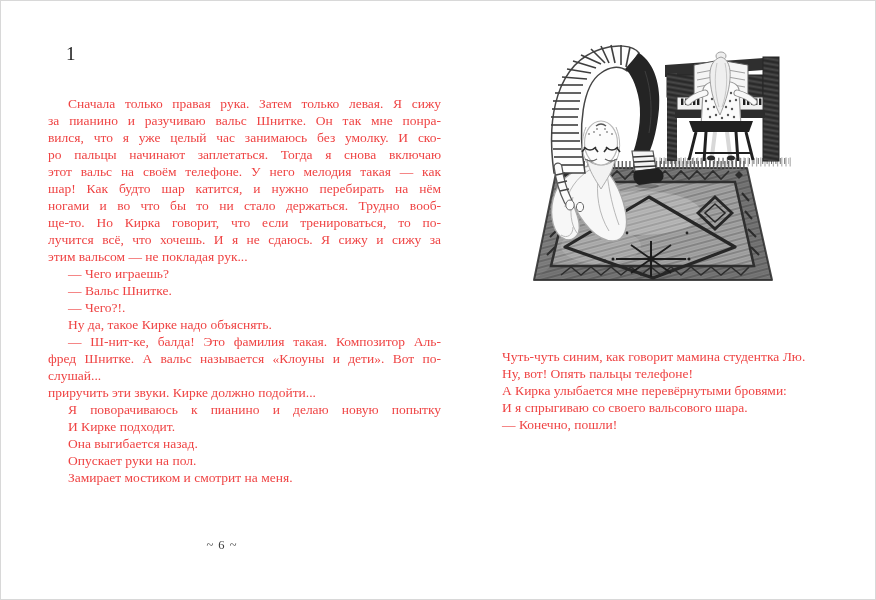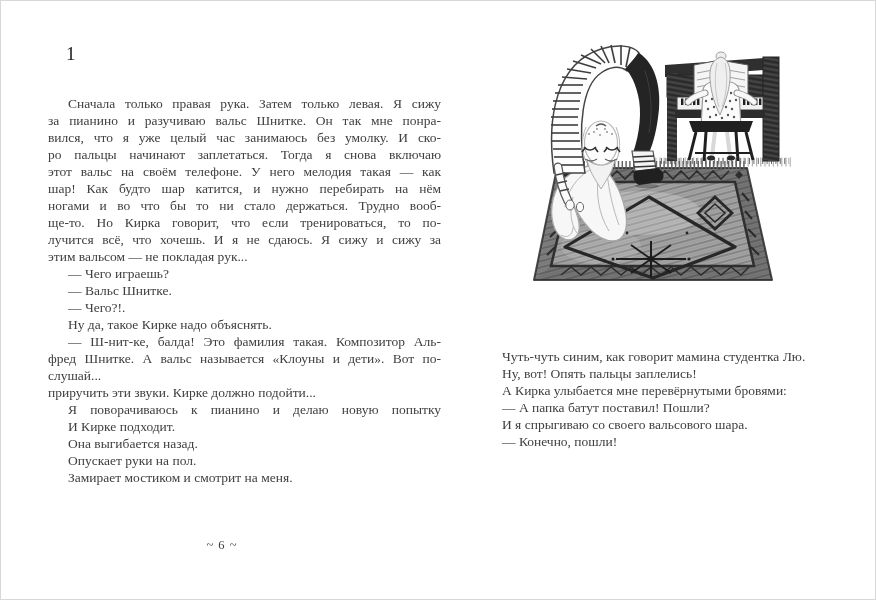--- a/index.html
+++ b/index.html
@@ -3,21 +3,21 @@
 <meta charset="utf-8">
 <style>
   html,body{margin:0;padding:0;width:876px;height:600px;overflow:hidden;background:#fff;}
   .spread{position:absolute;inset:0;width:876px;height:600px;background:#ffffff;
           border:1px solid #d8d8d8;box-sizing:border-box;
           font-family:"Liberation Serif",serif;color:#2d2d2d;}
   .chapter-num{position:absolute;left:65px;top:42px;font-size:19px;color:#222;}
   .text-col{position:absolute;}
   .text-col.left{left:47px;top:94px;width:393px;}
   .text-col.right{left:481px;top:300px;width:391px;margin-top:47px;}
-  .line{font-size:13.5px;line-height:17px;white-space:nowrap;color:#404040;}
+  .line{font-size:13.5px;line-height:17px;white-space:nowrap;color:#ef4444;}
   .line.fill{white-space:normal;text-align:justify;text-align-last:justify;}
   .line.ind{padding-left:20px;}
   .folio{position:absolute;left:0;top:537px;width:442px;text-align:center;
          font-size:12.5px;letter-spacing:1px;color:#3a3a3a;}
   .illustration{position:absolute;left:520px;top:30px;width:275px;height:252px;}
 </style>
 </head>
 <body>
 
 <div class="spread">
@@ -244,20 +244,19 @@
           <path d="M583,146 Q589,152 595,146 M584,147 L581,151 M594,147 L597,151" stroke="#2f2f2f" stroke-width="1.6" fill="none"></path>
           <path d="M605,146 Q611,152 617,146 M606,147 L603,151 M616,147 L619,151" stroke="#2f2f2f" stroke-width="1.6" fill="none"></path>
           <path d="M584,158 Q590,162 596,158 M604,158 Q610,162 616,158" stroke="#666666" stroke-width="1.3" fill="none"></path>
         </g>
       </g>
     </svg>
 
     <div class="text-col right">
 
     <div class="line ind">Чуть-чуть синим, как говорит мамина студентка Лю.</div>
-        <div class="line ind">Ну, вот! Опять пальцы заплелись!</div>
+        <div class="line ind">Ну, вот! Опять пальцы телефоне!</div>
         <div class="line ind">А Кирка улыбается мне перевёрнутыми бровями:</div>
-        <div class="line ind">— А папка батут поставил! Пошли?</div>
         <div class="line ind">И я спрыгиваю со своего вальсового шара.</div>
         <div class="line ind">— Конечно, пошли!</div>
       </div>
   </div>
 </div>
 
 </body></html>

